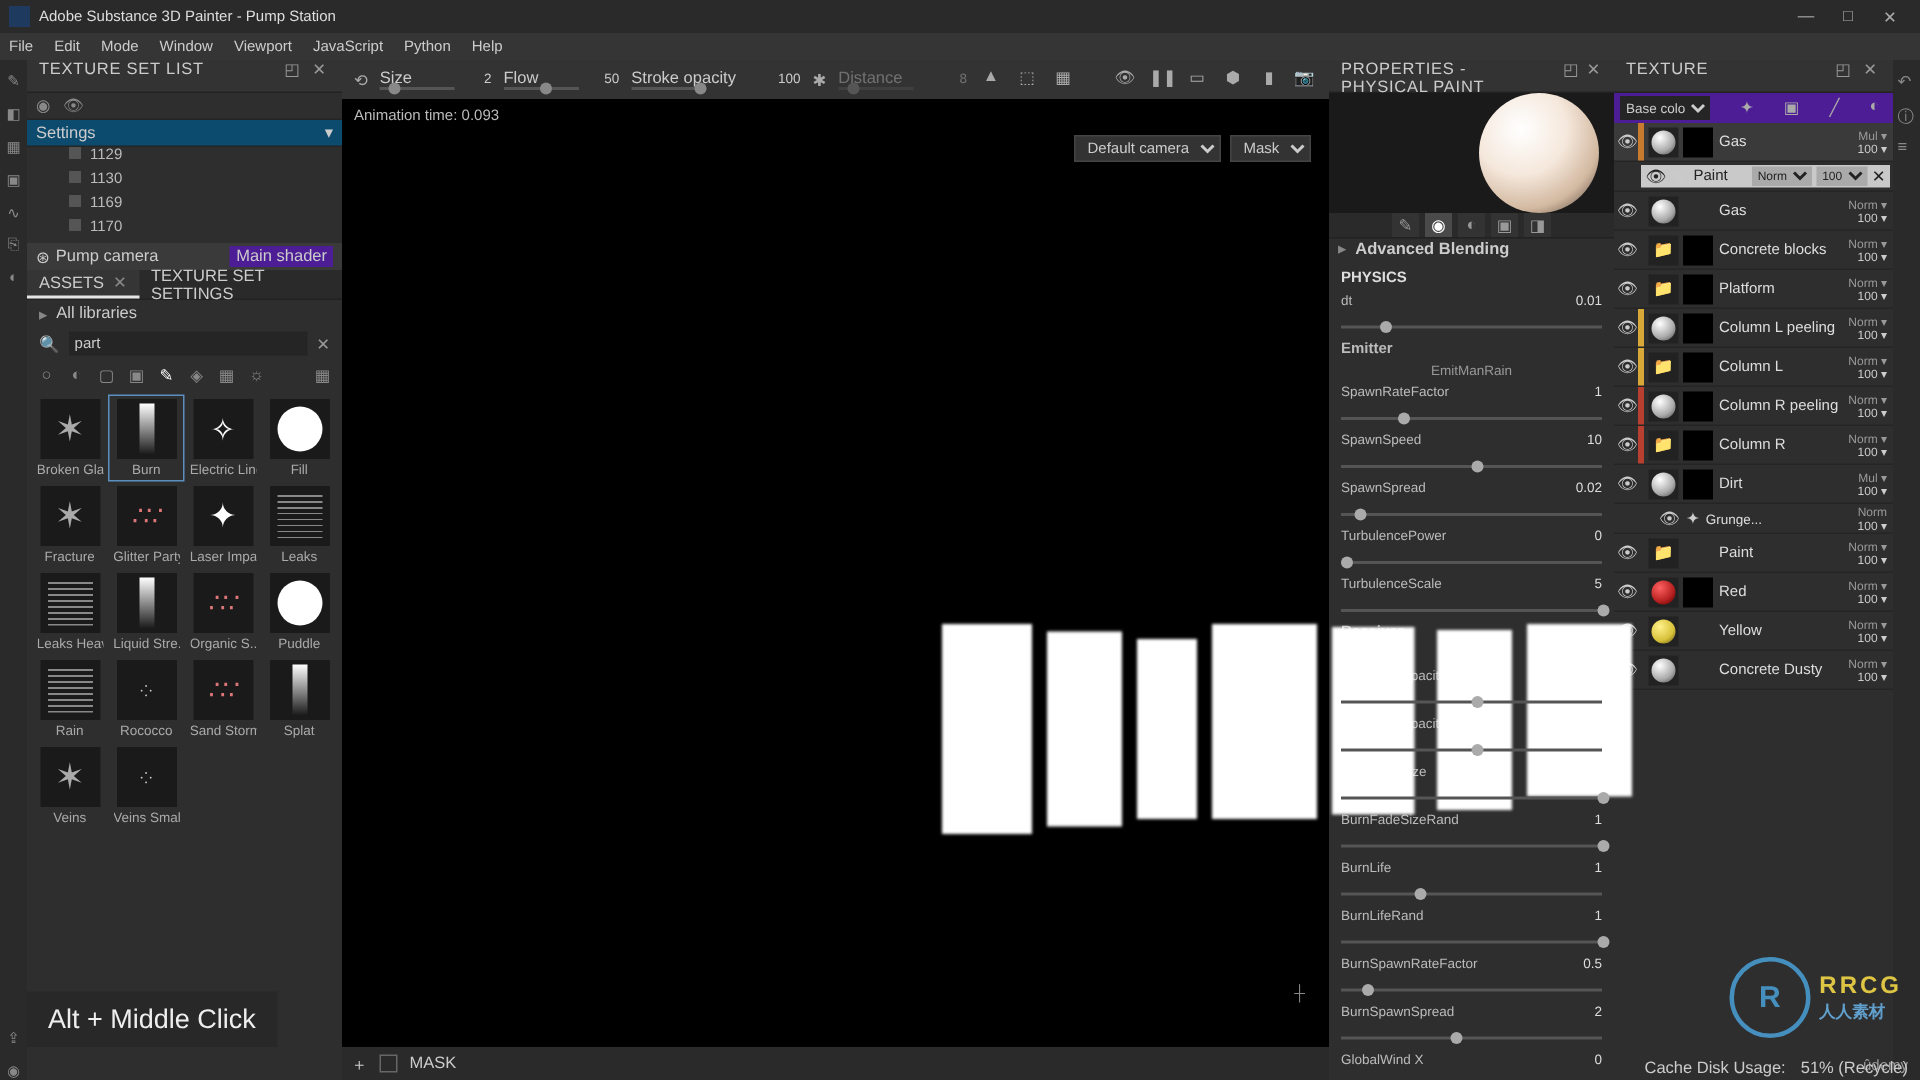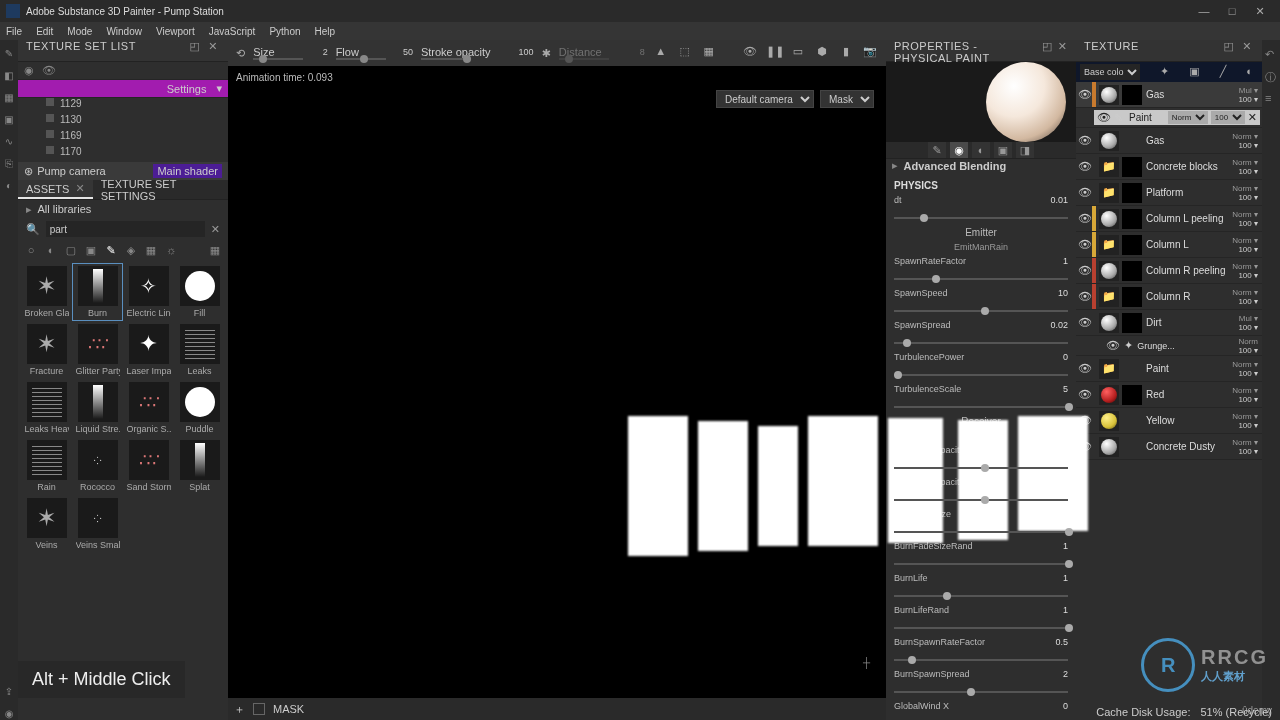--- a/index.html
+++ b/index.html
@@ -11,21 +11,21 @@
 .menubar{height:18px;background:#353535;display:flex;align-items:center;padding:0 6px;gap:14px}
 .menubar span{font-size:10px;color:#ccc;cursor:pointer}
 .main{display:flex;height:680px}
 .leftcol{width:18px;background:#2a2a2a;display:flex;flex-direction:column;align-items:center;padding-top:8px;gap:10px}
 .leftcol .ti{width:12px;height:12px;color:#888;text-align:center;font-size:10px;cursor:pointer}
 .panelL{width:210px;background:#2e2e2e;display:flex;flex-direction:column}
 .phdr{height:22px;background:#333;display:flex;padding:0 8px;font-size:10px;letter-spacing:.5px;border-bottom:1px solid #222}
 .phdr .sp{flex:1}
 .phdr .pbtn{width:14px;text-align:center;color:#999;cursor:pointer;margin-left:4px}
 .tsrow{height:18px;display:flex;align-items:center;padding:0 6px;gap:6px;border-bottom:1px solid #252525}
-.tsrow.settings{justify-content:flex-end;background:#a21caf}
+.tsrow.settings{justify-content:space-between;background:#0c4a6e}
 .tsrow .eye{width:12px;color:#888}
 .tsitem{height:16px;display:flex;align-items:flex-start;padding-left:28px;font-size:10px;color:#bbb;cursor:pointer}
 .tsitem .sq{width:8px;height:8px;background:#555;margin-right:6px}
 .pumprow{height:18px;background:#3a3a3a;display:flex;align-items:center;padding:0 6px;font-size:10px}
 .pumprow .sp{flex:1}
 .tabs{height:20px;background:#2a2a2a;display:flex;align-items:center;border-bottom:1px solid #222}
 .tab{padding:0 8px;height:100%;display:flex;align-items:center;font-size:10px;cursor:pointer}
 .tab.active{background:#353535;border-bottom:2px solid #e5e5e5}
 .tab .x{margin-left:6px;color:#888}
 .alllib{height:18px;display:flex;align-items:center;padding:0 8px;font-size:10px;color:#bbb}
@@ -64,32 +64,32 @@
 .bottom .m{width:12px;height:12px;border:1px solid #666}
 .hint{position:absolute;left:18px;bottom:22px;background:rgba(40,40,40,.9);padding:8px 14px;font-size:18px;font-weight:500;color:#eee}
 .propsP{width:190px;background:#2e2e2e;display:flex;flex-direction:column;overflow:hidden}
 .sphere{height:100px;display:flex;align-items:center;justify-content:flex-end;padding-right:10px;background:#1a1a1a}
 .sphere .ball{width:80px;height:80px;border-radius:50%;background:radial-gradient(circle at 35% 30%,#fff,#f5e8dc 40%,#d2b8a0 70%,#3a2f28)}
 .modebar{height:20px;display:flex;align-items:center;justify-content:center;gap:4px;background:#2a2a2a;border-bottom:1px solid #222}
 .modebar .mb{width:18px;height:16px;background:#333;display:flex;align-items:center;justify-content:center;cursor:pointer;color:#999}
 .modebar .mb.active{background:#4a4a4a;color:#fff}
 .sect{padding:4px 8px;border-bottom:1px solid #252525}
 .sect .shdr{font-size:10px;color:#ddd;font-weight:600;margin:4px 0}
-.sect .shdr.sub{text-align:center;color:#bbb;font-weight:400}
+.sect .shdr.sub{color:#bbb;font-weight:700}
 .sect .emname{text-align:center;font-size:9px;color:#999;margin-bottom:4px}
 .prow{display:flex;height:16px;margin-bottom:2px}
 .prow .plbl{flex:1;font-size:9px;color:#bbb}
 .prow .pval{font-size:9px;color:#ddd;width:30px;text-align:right}
 .psld{height:10px;position:relative;margin-bottom:4px}
 .psld .track{position:absolute;left:0;right:0;top:4px;height:2px;background:#555}
 .psld .knob{position:absolute;width:8px;height:8px;background:#aaa;border-radius:50%;top:1px}
 .adv{display:flex;align-items:center;height:18px;padding:0 6px;font-size:10px;color:#ddd;cursor:pointer}
 .adv .chev{margin-right:6px;color:#888}
 .layersP{width:186px;background:#2e2e2e;display:flex;flex-direction:column}
-.chanbar{height:20px;background:#0f172a;display:flex;align-items:center;padding:0 4px;gap:20px}
+.chanbar{height:20px;background:#4c1d95;display:flex;align-items:center;padding:0 4px;gap:20px}
 .chanbar select{background:#252525;border:none;color:#ccc;font-size:9px;height:16px;flex:1}
 .chanbar .cb{width:14px;height:14px;color:#aaa;text-align:center;cursor:pointer}
 .lyrs{flex:1;overflow:auto}
 .lyr{display:flex;align-items:center;height:26px;padding:0 2px;border-bottom:1px solid #252525}
 .lyr.sel{background:#3a3a3a}
 .lyr .eye{width:14px;text-align:center;color:#ccc;cursor:pointer}
 .lyr .clr{width:4px;height:100%}
 .lyr .th{width:20px;height:20px;background:#222;margin:0 3px;display:flex;align-items:center;justify-content:center}
 .lyr .ball2{width:16px;height:16px;border-radius:50%;background:radial-gradient(circle at 35% 30%,#fff,#aaa 60%,#444)}
 .lyr .msk{width:20px;height:20px;background:#000;margin-right:4px}
@@ -101,21 +101,21 @@
 .lyr.sub .paint-row{display:flex;align-items:center;gap:3px;background:#c9c9c9;padding:1px 3px;flex:1}
 .lyr.sub .paint-row .pi{width:12px;height:12px}
 .lyr.sub .paint-row .nm{color:#222}
 .lyr.sub select{background:#aaa;border:none;font-size:8px;height:13px;color:#222}
 .rcol{width:18px;background:#2a2a2a;display:flex;flex-direction:column;align-items:center;padding-top:8px;gap:10px}
 .rcol .ri{width:12px;height:12px;color:#888;cursor:pointer}
 .statusbar{position:absolute;bottom:0;right:0;height:16px;display:flex;align-items:center;padding:0 8px;gap:10px;font-size:9px;color:#888}
 .watermark{position:absolute;right:12px;bottom:28px;display:flex;align-items:center;gap:6px;opacity:.85}
 .watermark .logo{width:54px;height:54px;border:3px solid #4aa0d8;border-radius:50%;display:flex;align-items:center;justify-content:center;color:#4aa0d8;font-weight:700;font-size:20px}
 .watermark .txt{display:flex;flex-direction:column;font-weight:700}
-.watermark .txt .l1{font-size:20px;color:#a3a3a3;letter-spacing:2px}
+.watermark .txt .l1{font-size:16px;color:#fde047;letter-spacing:2px}
 .watermark .txt .l2{font-size:11px;color:#6ab4e8}
 .udemy{position:absolute;right:8px;bottom:4px;font-size:10px;color:#999}
 
 .th-star{color:#fff;font-size:22px}
 .th-streak{width:10px;height:34px;background:linear-gradient(180deg,#fff,transparent)}
 .th-circle{width:30px;height:30px;border-radius:50%;background:#fff}
 .th-crackle{color:#aaa;font-size:24px}
 .th-dots{color:#d77;font-size:18px;letter-spacing:-2px}
 .th-spark{color:#fff;font-size:20px}
 .th-lines{width:30px;height:30px;background:repeating-linear-gradient(0deg,#888 0 1px,transparent 1px 4px)}

